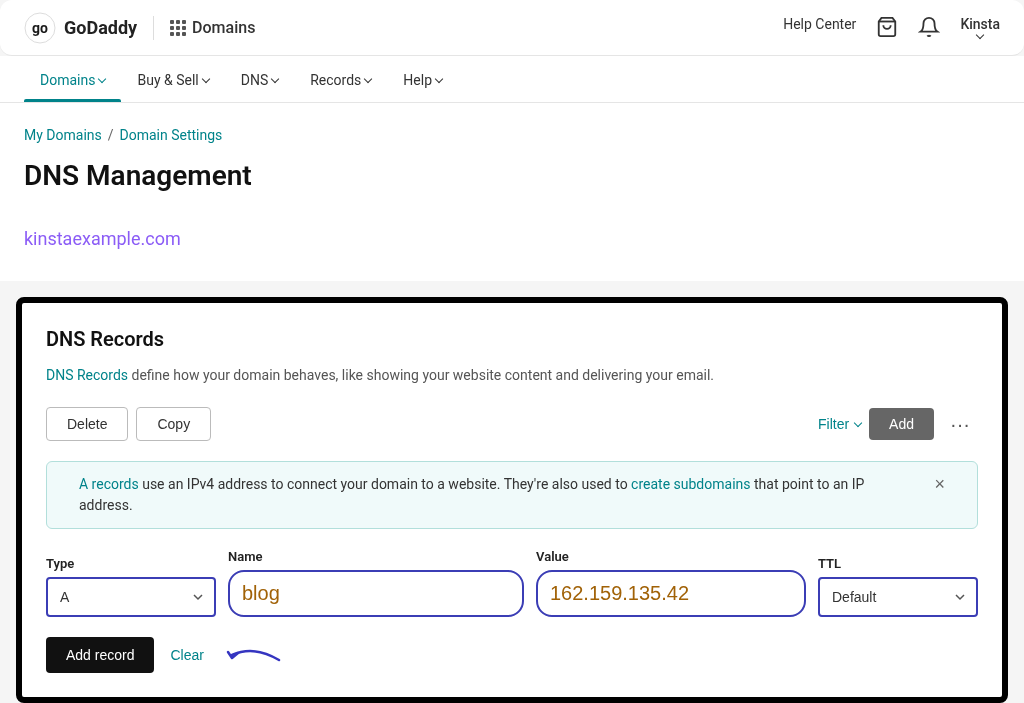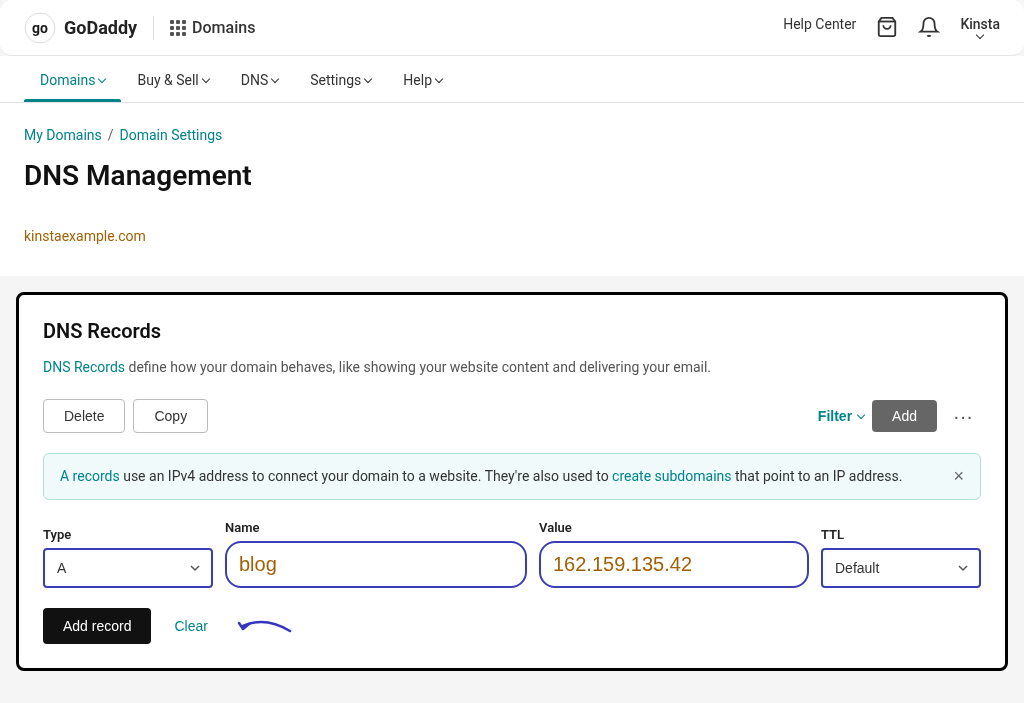--- a/index.html
+++ b/index.html
@@ -144,29 +144,29 @@
       color: #666;
       font-size: 14px;
     }
     .page-title {
       font-size: 28px;
       font-weight: 600;
       color: #111;
       margin-bottom: 24px;
     }
     .page-subtitle {
-      font-size: 14px;
-      color: #a16207;
+      font-size: 18px;
+      color: #8b5cf6;
       margin-top: 36px;
     }
 
     
     .card {
       background: #fff;
-      border: 3px solid #000000;
+      border: 6px solid #000000;
       border-radius: 8px;
       margin: 16px 16px 0;
       padding: 24px;
     }
     .card-title {
       font-size: 20px;
       font-weight: 600;
       color: #111;
       margin-bottom: 16px;
     }
@@ -200,21 +200,21 @@
     .toolbar-spacer { flex: 1; }
     .filter-btn {
       display: flex;
       align-items: center;
       gap: 6px;
       border: none;
       background: none;
       color: #00838a;
       font-size: 14px;
       cursor: pointer;
-      font-weight: 700;
+      font-weight: 400;
     }
     .btn-add {
       background: #666;
       color: #fff;
       border: none;
       padding: 8px 20px;
       border-radius: 4px;
       font-size: 14px;
       cursor: pointer;
       font-weight: 500;
@@ -226,21 +226,21 @@
       font-size: 20px;
       color: #555;
       padding: 4px 8px;
     }
 
     
     .info-banner {
       background: #f0fafa;
       border: 1px solid #b2dfdb;
       border-radius: 6px;
-      padding: 12px 16px;
+      padding: 12px 32px;
       display: flex;
       align-items: flex-start;
       justify-content: space-between;
       margin-bottom: 20px;
       font-size: 14px;
       color: #333;
       line-height: 1.5;
     }
     .info-banner a {
       color: #00838a;
@@ -300,21 +300,21 @@
       right: 12px;
       top: 50%;
       transform: translateY(-50%);
       pointer-events: none;
     }
 
     
     .action-row {
       display: flex;
       align-items: center;
-      gap: 23px;
+      gap: 16px;
     }
     .btn-add-record {
       background: #111;
       color: #fff;
       border: none;
       padding: 10px 20px;
       border-radius: 4px;
       font-size: 14px;
       cursor: pointer;
       font-weight: 500;
@@ -381,21 +381,21 @@
   </a>
   <a class="nav-item">
     <span>Buy &amp; Sell</span>
     <div class="chevron-small"></div>
   </a>
   <a class="nav-item">
     <span>DNS</span>
     <div class="chevron-small"></div>
   </a>
   <a class="nav-item">
-    <span>Settings</span>
+    <span>Records</span>
     <div class="chevron-small"></div>
   </a>
   <a class="nav-item">
     <span>Help</span>
     <div class="chevron-small"></div>
   </a>
 </nav>
 
 <div class="page-content">
   <div class="breadcrumb">

